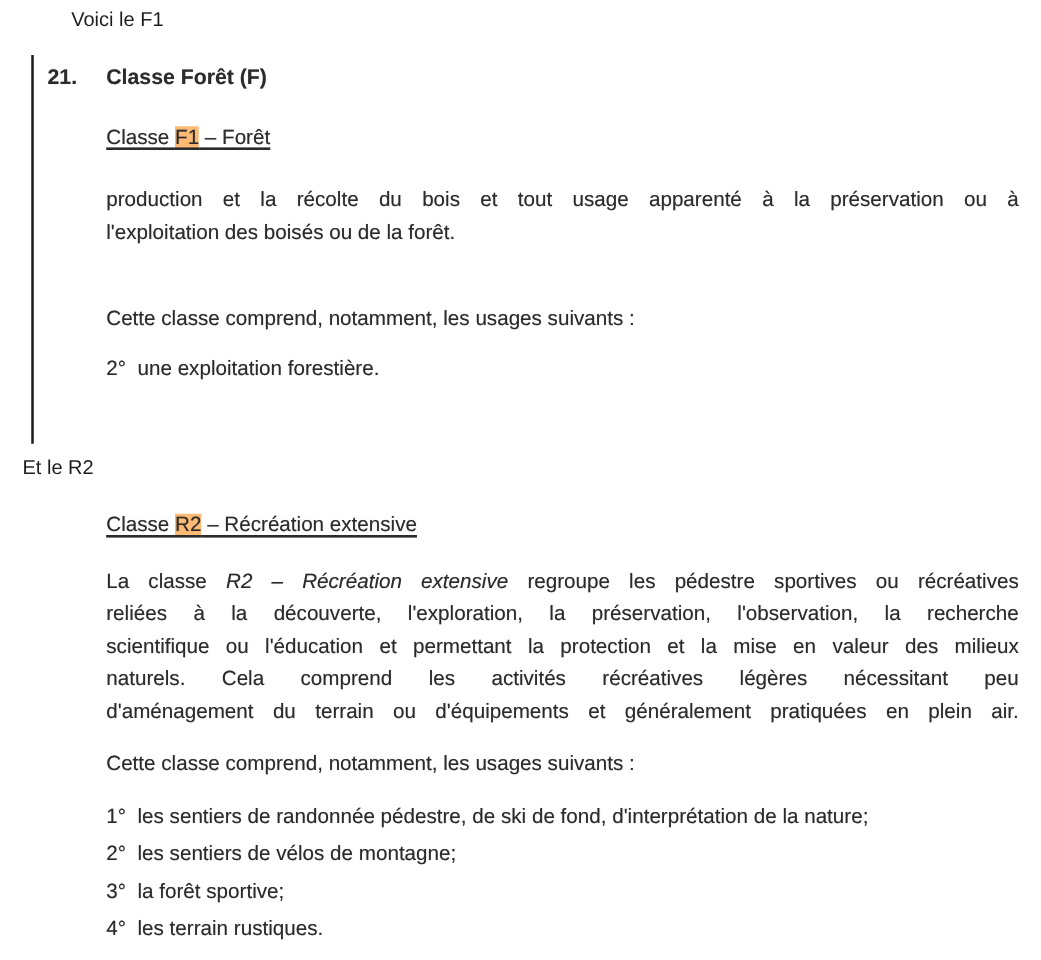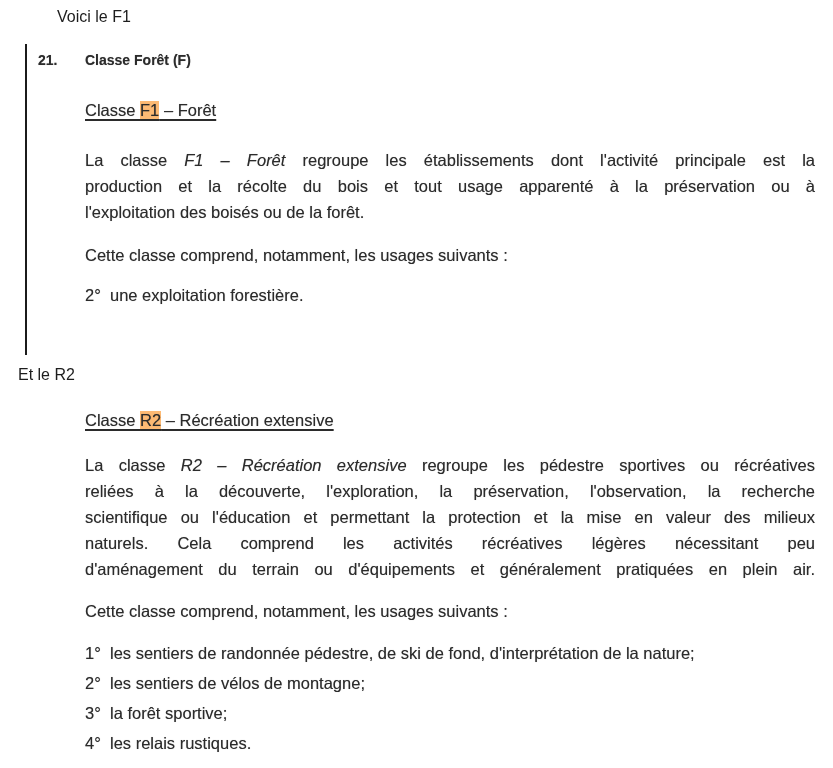--- a/index.html
+++ b/index.html
@@ -23,21 +23,21 @@
     color: #2b2b2b;
     text-shadow: 0 0 0.7px rgba(43,43,43,0.45);
   }
 
   .vbar {
     left: 25px; top: 44px;
     width: 2px; height: 311px;
     background: #1b1b1b;
   }
 
-  .h-bold { font-weight: bold; font-size: 14px; }
+  .h-bold { font-weight: bold; font-size: 17px; }
 
   .class-heading {
     text-decoration: underline;
     text-decoration-thickness: 1.5px;
     text-underline-offset: 3px;
     white-space: nowrap;
   }
   .hl { background: #fdba74; }
 
   .para { width: 730px; line-height: 26px; }
@@ -59,21 +59,20 @@
 <div>
 
   <div class="abs vbar"></div>
 
   <div class="abs doc-text h-bold" style="left:38px; top:52px;">21.</div>
   <div class="abs doc-text h-bold" style="left:85px; top:52px;">Classe Forêt (F)</div>
 
   <div class="abs doc-text class-heading" style="left:85px; top:101px;"><span>Classe </span><span class="hl">F1</span><span> – Forêt</span></div>
 
   <div class="abs doc-text para" style="left:85px; top:147px;">
-    <div class="jline"><span>La classe </span><span class="ital">F1 – Forêt</span><span> regroupe les établissements dont l'activité principale est la</span></div>
     <div class="jline">production et la récolte du bois et tout usage apparenté à la préservation ou à</div>
     <div class="jlast">l'exploitation des boisés ou de la forêt.</div>
   </div>
 
   <div class="abs doc-text intro" style="left:85px; top:242px;">Cette classe comprend, notamment, les usages suivants :</div>
 
   <div class="abs doc-text ulist" style="left:85px; top:280px;">
     <div class="uitem"><span class="inum">2°</span><span>une exploitation forestière.</span></div>
   </div>
 </div>
@@ -91,15 +90,15 @@
     <div class="jline">naturels. Cela comprend les activités récréatives légères nécessitant peu</div>
     <div class="jline">d'aménagement du terrain ou d'équipements et généralement pratiquées en plein air.</div>
   </div>
 
   <div class="abs doc-text intro" style="left:85px; top:598px;">Cette classe comprend, notamment, les usages suivants :</div>
 
   <div class="abs doc-text ulist" style="left:85px; top:638px;">
     <div class="uitem"><span class="inum">1°</span><span>les sentiers de randonnée pédestre, de ski de fond, d'interprétation de la nature;</span></div>
     <div class="uitem"><span class="inum">2°</span><span>les sentiers de vélos de montagne;</span></div>
     <div class="uitem"><span class="inum">3°</span><span>la forêt sportive;</span></div>
-    <div class="uitem"><span class="inum">4°</span><span>les relais rustiques.</span></div>
+    <div class="uitem"><span class="inum">4°</span><span>les terrain rustiques.</span></div>
   </div>
 </div>
 
 </body></html>

